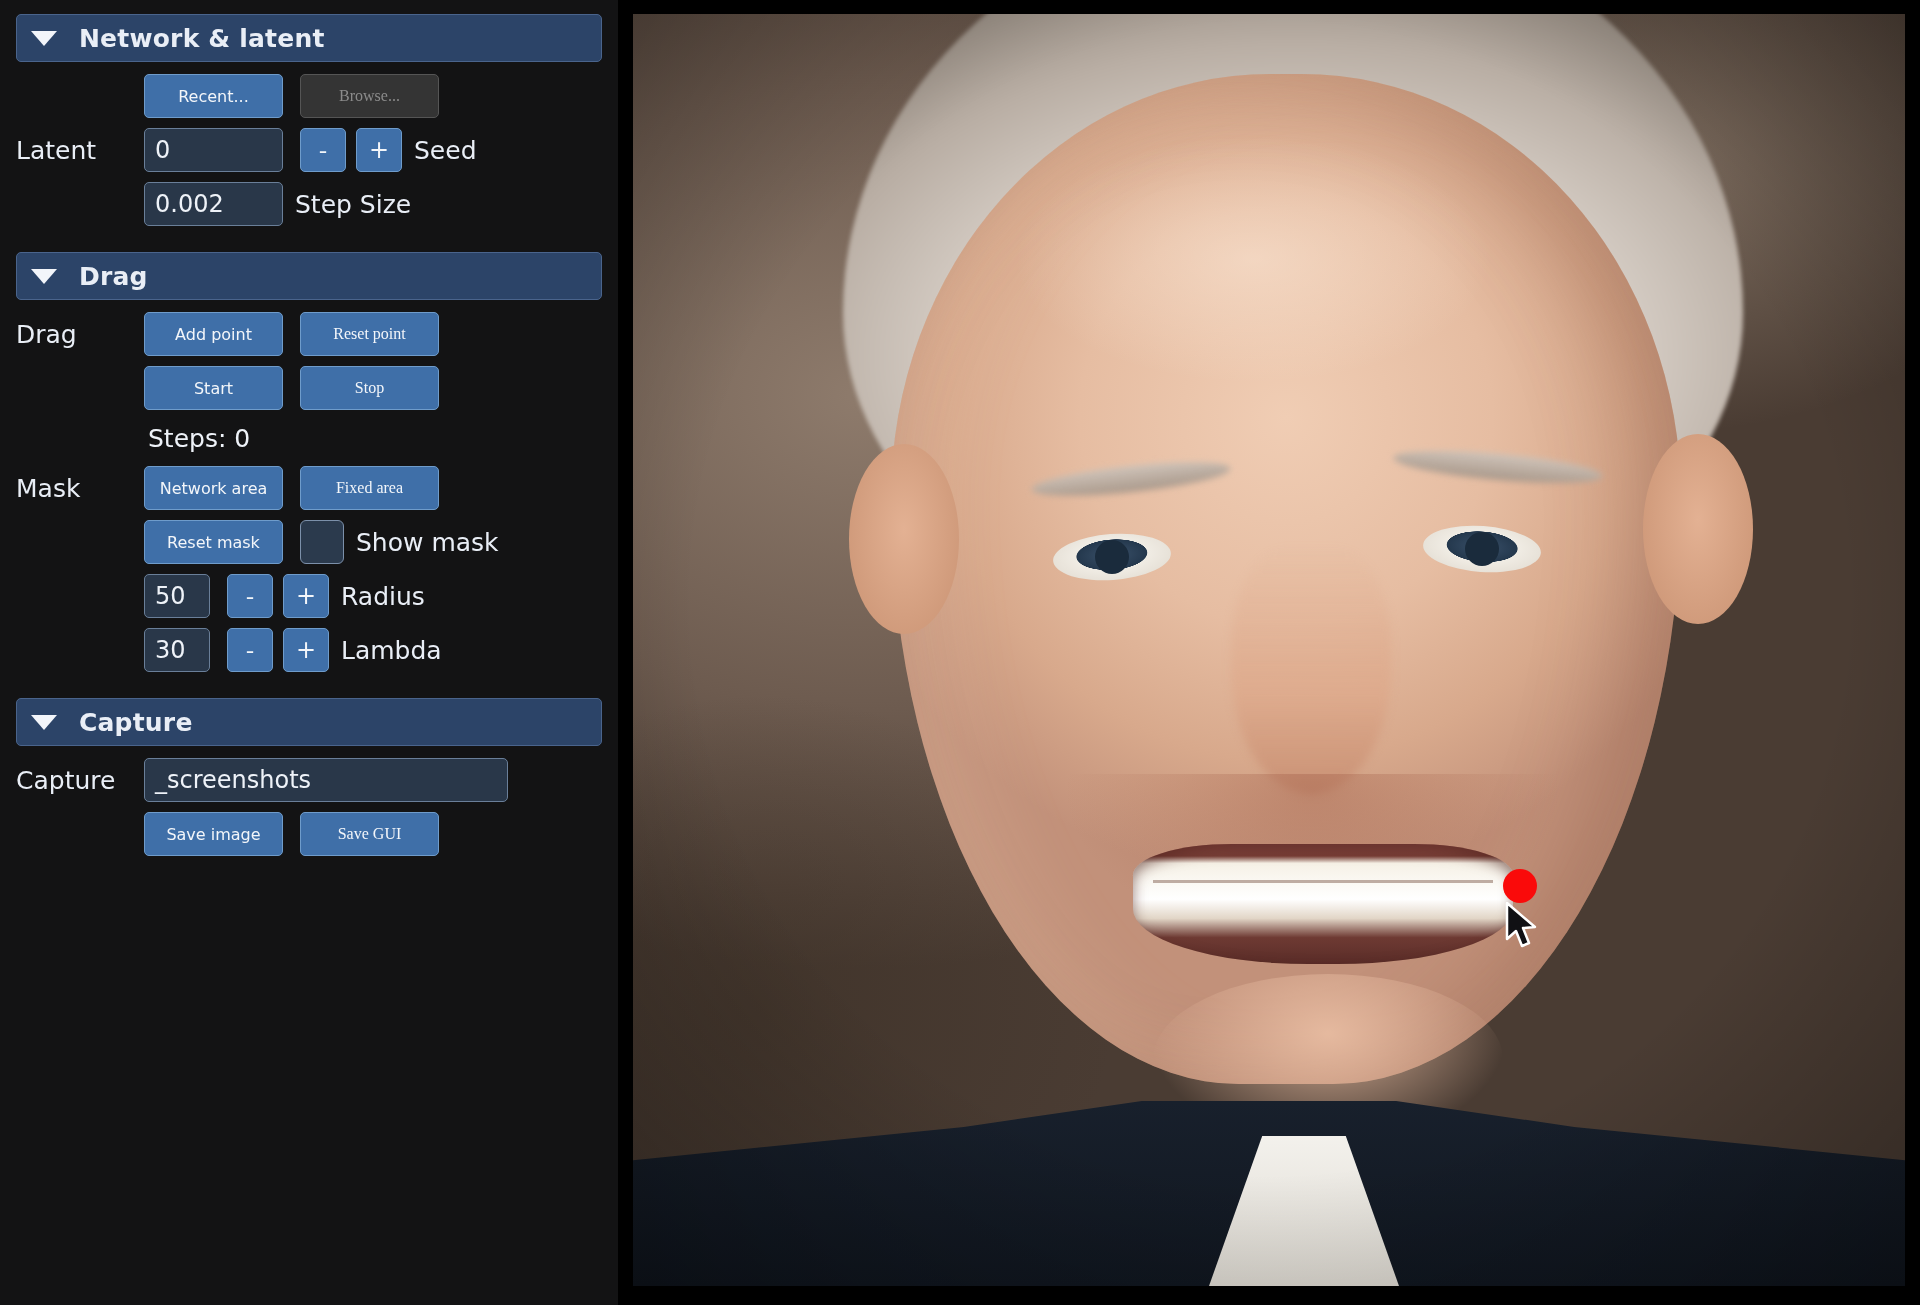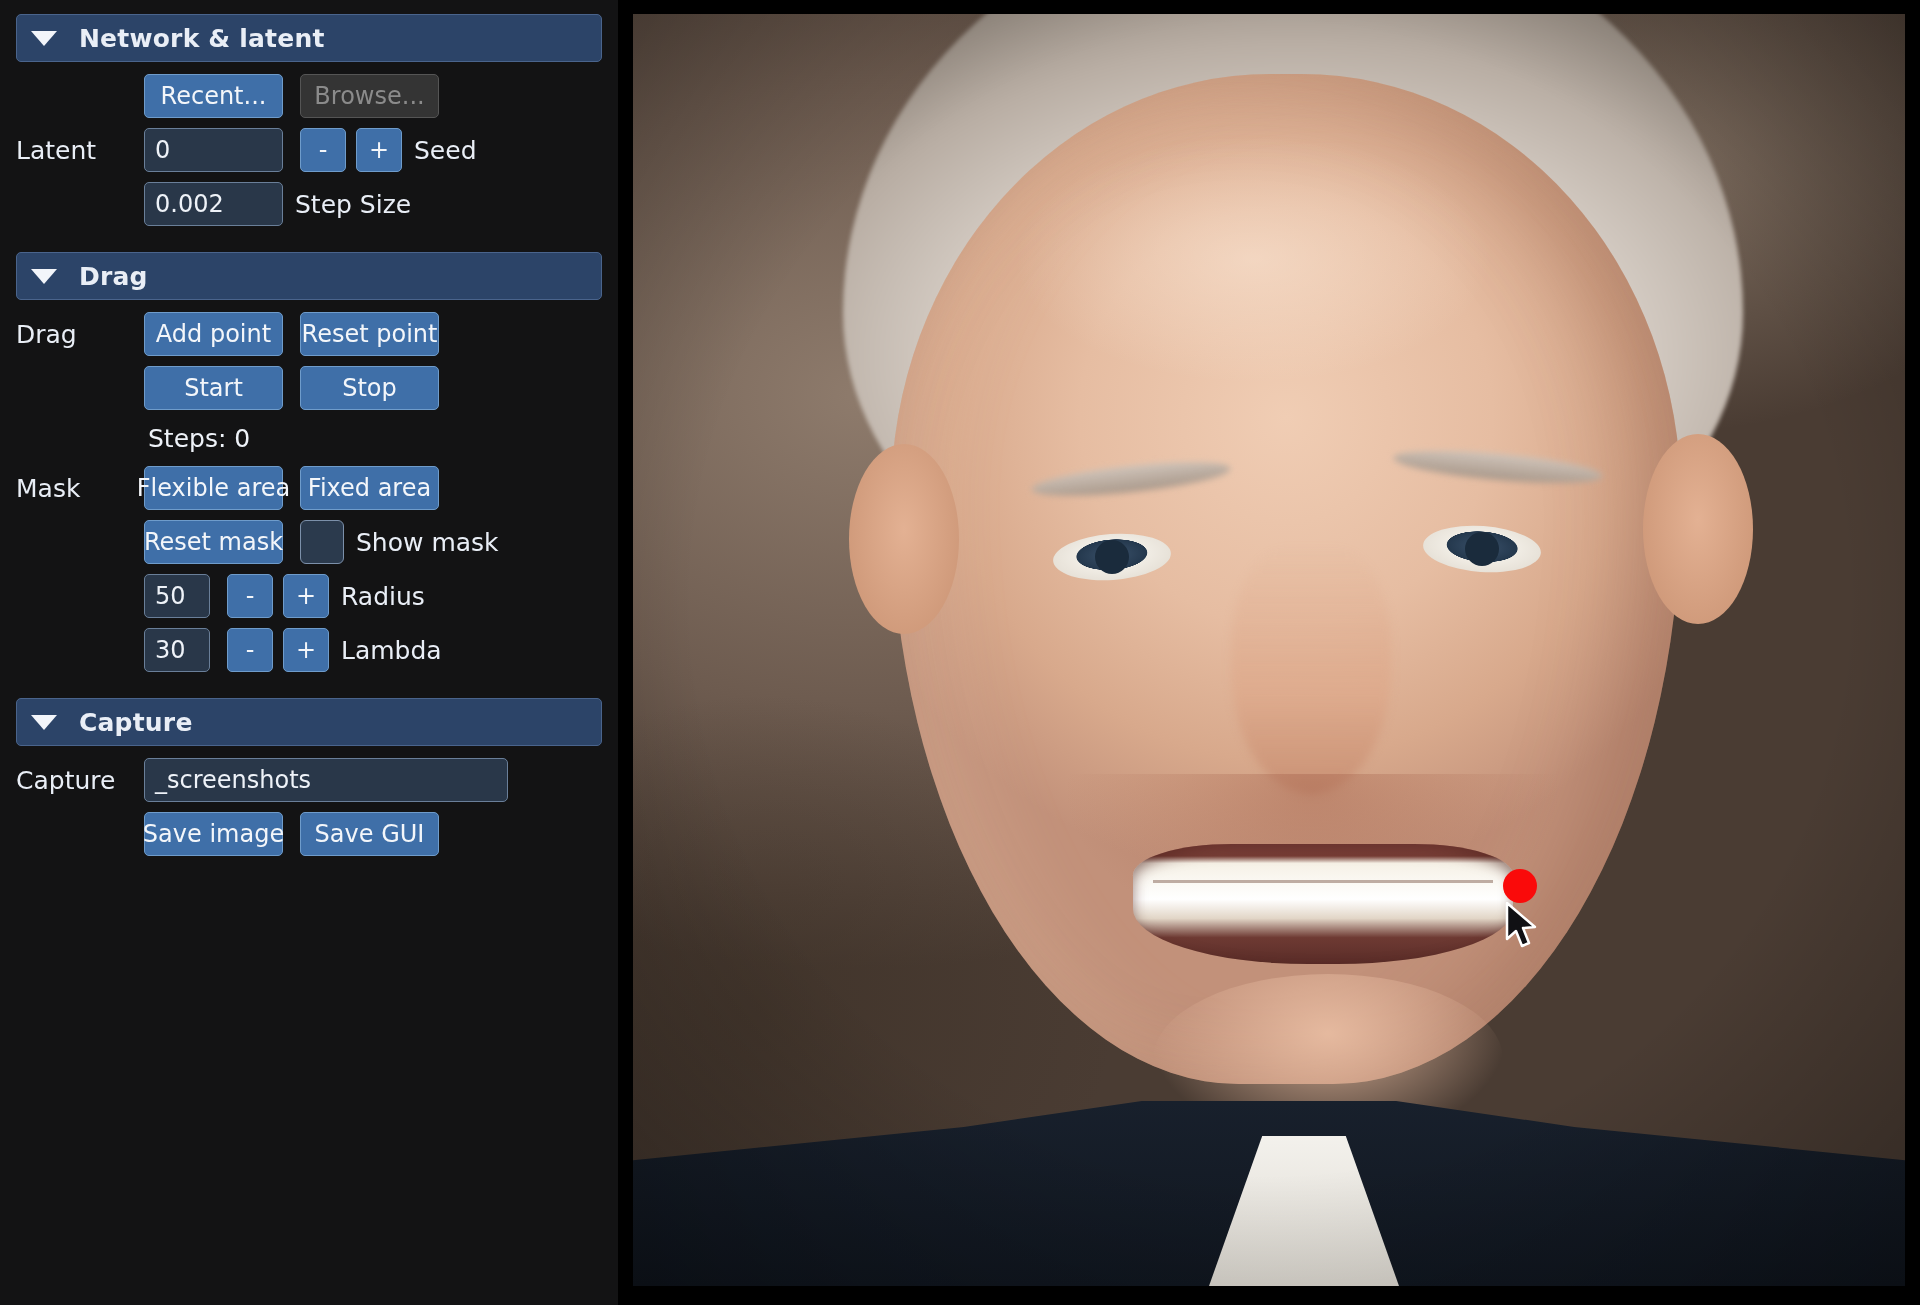--- a/index.html
+++ b/index.html
@@ -53,21 +53,21 @@
     color: #e9eef6;
     font-size: 25px;
   }
   .row-label.empty { visibility: hidden; }
 
   .btn {
     background: #3f6fa8;
     border: 1px solid #6f9ccb;
     border-radius: 5px;
     color: #f3f6fa;
-    font-size: 24px;
+    font-size: 16px;
     font-family: inherit;
     height: 44px;
     display: inline-flex; align-items: center; justify-content: center;
     cursor: pointer;
     white-space: nowrap;
     padding: 0 10px;
   }
   .btn.disabled {
     background: #343434;
     border: 1px solid #555;
@@ -113,21 +113,21 @@
     border-width: 0 6px 6px 0;
     transform: rotate(42deg);
   }
   .inline-label {
     color: #e9eef6;
     font-size: 25px;
     margin-left: 12px;
     white-space: nowrap;
   }
   .gap8  { margin-left: 10px; }
-  .gap16 { margin-left: 17px; }
+  .gap16 { margin-left: 17px; font-family: Liberation Serif, serif; }
 
   .steps-text {
     color: #eef2f8;
     font-size: 25px;
     margin-left: 4px;
   }
   .section-gap { height: 16px; }
 
   
   #viewport {
@@ -305,21 +305,21 @@
       <div class="btn wide gap16">Stop</div>
     </div>
 
     <div class="row" style="height:36px;">
       <div class="row-label empty"></div>
       <span class="steps-text">Steps: 0</span>
     </div>
 
     <div class="row">
       <div class="row-label">Mask</div>
-      <div class="btn wide">Flexible area</div>
+      <div class="btn wide">Network area</div>
       <div class="btn wide gap16">Fixed area</div>
     </div>
 
     <div class="row">
       <div class="row-label empty"></div>
       <div class="btn wide">Reset mask</div>
       <div class="checkbox gap16"></div>
       <span class="inline-label">Show mask</span>
     </div>
 

